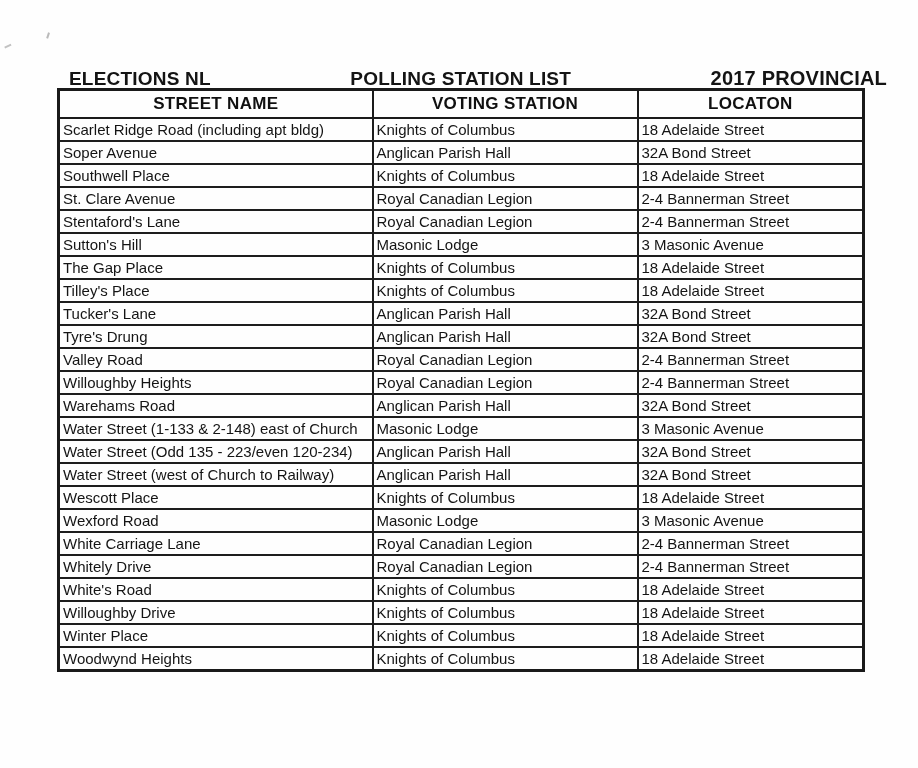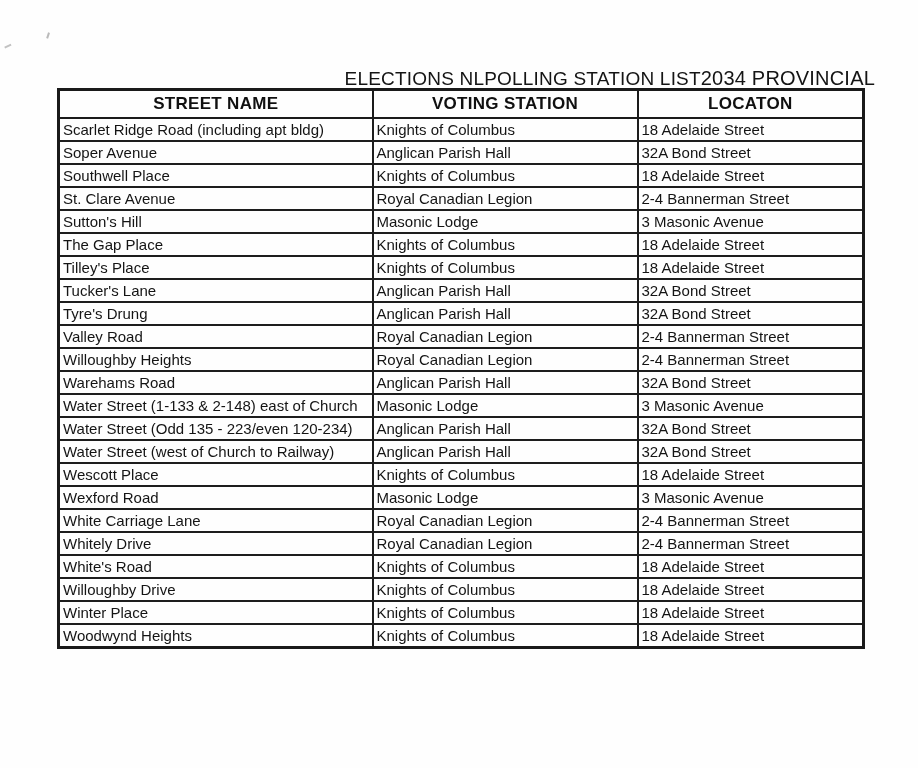--- a/index.html
+++ b/index.html
@@ -10,27 +10,27 @@
     width: 918px;
     height: 768px;
     position: relative;
     background: #fefefe;
     font-family: "Liberation Sans", sans-serif;
     color: #141414;
     overflow: hidden;
   }
   .doc-header {
     position: absolute;
-    left: 57px;
+    left: 69px;
     top: 40px;
     width: 818px;
     display: flex;
-    justify-content: flex-end;
+    justify-content: space-between;
     align-items: baseline;
-    font-weight: normal;
+    font-weight: bold;
   }
   .doc-header .h-left   { font-size: 19px; letter-spacing: 0.2px; }
   .doc-header .h-center { font-size: 19px; letter-spacing: 0.2px; margin-top: 28px; }
   .doc-header .h-right  { font-size: 20px; letter-spacing: 0.2px; }
   .table-wrap {
     position: absolute;
     left: 57px;
     top: 88px;
   }
   table.polling-table {
@@ -79,21 +79,21 @@
 </style>
 </head>
 <body>
 
 <div class="speck-1"></div>
 <div class="speck-2"></div>
 
 <div class="doc-header">
   <span class="h-left">ELECTIONS NL</span>
   <span class="h-center">POLLING STATION LIST</span>
-  <span class="h-right">2034 PROVINCIAL</span>
+  <span class="h-right">2017 PROVINCIAL</span>
 </div>
 
 <div class="table-wrap">
   <table class="polling-table">
     <colgroup>
       <col style="width:314px">
       <col style="width:265px">
       <col style="width:226px">
     </colgroup>
     <thead>
@@ -118,20 +118,25 @@
           <td>Southwell Place</td>
           <td>Knights of Columbus</td>
           <td>18 Adelaide Street</td>
         </tr>
         <tr>
           <td>St. Clare Avenue</td>
           <td>Royal Canadian Legion</td>
           <td>2-4 Bannerman Street</td>
         </tr>
         <tr>
+          <td>Stentaford's Lane</td>
+          <td>Royal Canadian Legion</td>
+          <td>2-4 Bannerman Street</td>
+        </tr>
+        <tr>
           <td>Sutton's Hill</td>
           <td>Masonic Lodge</td>
           <td>3 Masonic Avenue</td>
         </tr>
         <tr>
           <td>The Gap Place</td>
           <td>Knights of Columbus</td>
           <td>18 Adelaide Street</td>
         </tr>
         <tr>

